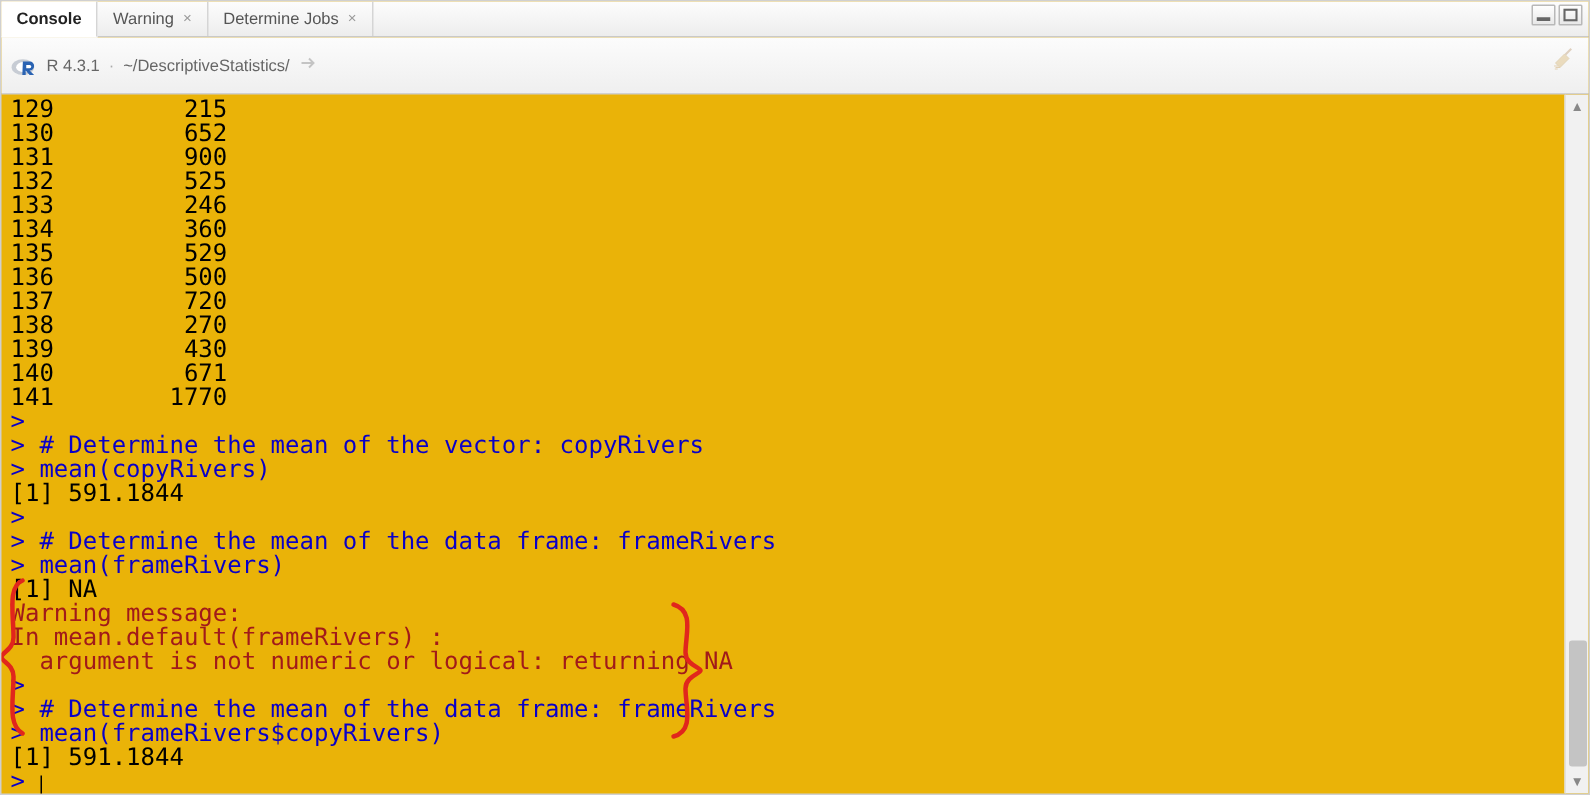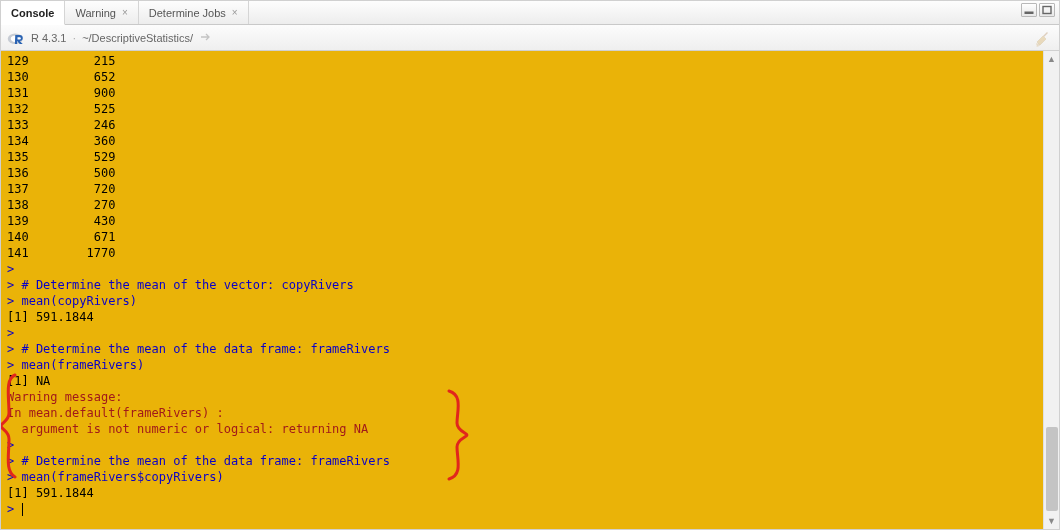--- a/index.html
+++ b/index.html
@@ -61,21 +61,21 @@
     border: 1px solid #b8b8b8;
     background: linear-gradient(#fefefe,#e8e8e8);
     border-radius: 1px;
     display:flex;align-items:center;justify-content:center;
   }
   .win-btn svg { width:10px;height:10px;stroke:#666;fill:#666;}
   
   .toolbar {
     background: linear-gradient(#fcfcfc,#efefef);
     border-bottom: 1px solid #d0d0d0;
-    height: 26px;
+    height: 38px;
     display: flex;
     align-items: center;
     padding: 0 6px;
     gap: 6px;
     color: #666;
     font-size: 11px;
     position: relative;
   }
   .r-logo {
     width: 18px; height: 18px;
@@ -90,21 +90,21 @@
   
   .console-wrap {
     flex: 1;
     display: flex;
     position: relative;
     overflow: hidden;
   }
   .console {
     flex: 1;
     font-family: "Lucida Console", Menlo, Consolas, monospace;
-    font-size: 12px;
+    font-size: 16px;
     line-height: 16px;
     white-space: pre;
     padding: 2px 6px 8px 6px;
     color: #000;
     overflow: hidden;
     position: relative;
   }
   .l { display:block; }
   .blue { color: #0a00c8; }
   .darkred { color: #a11a1a; }

